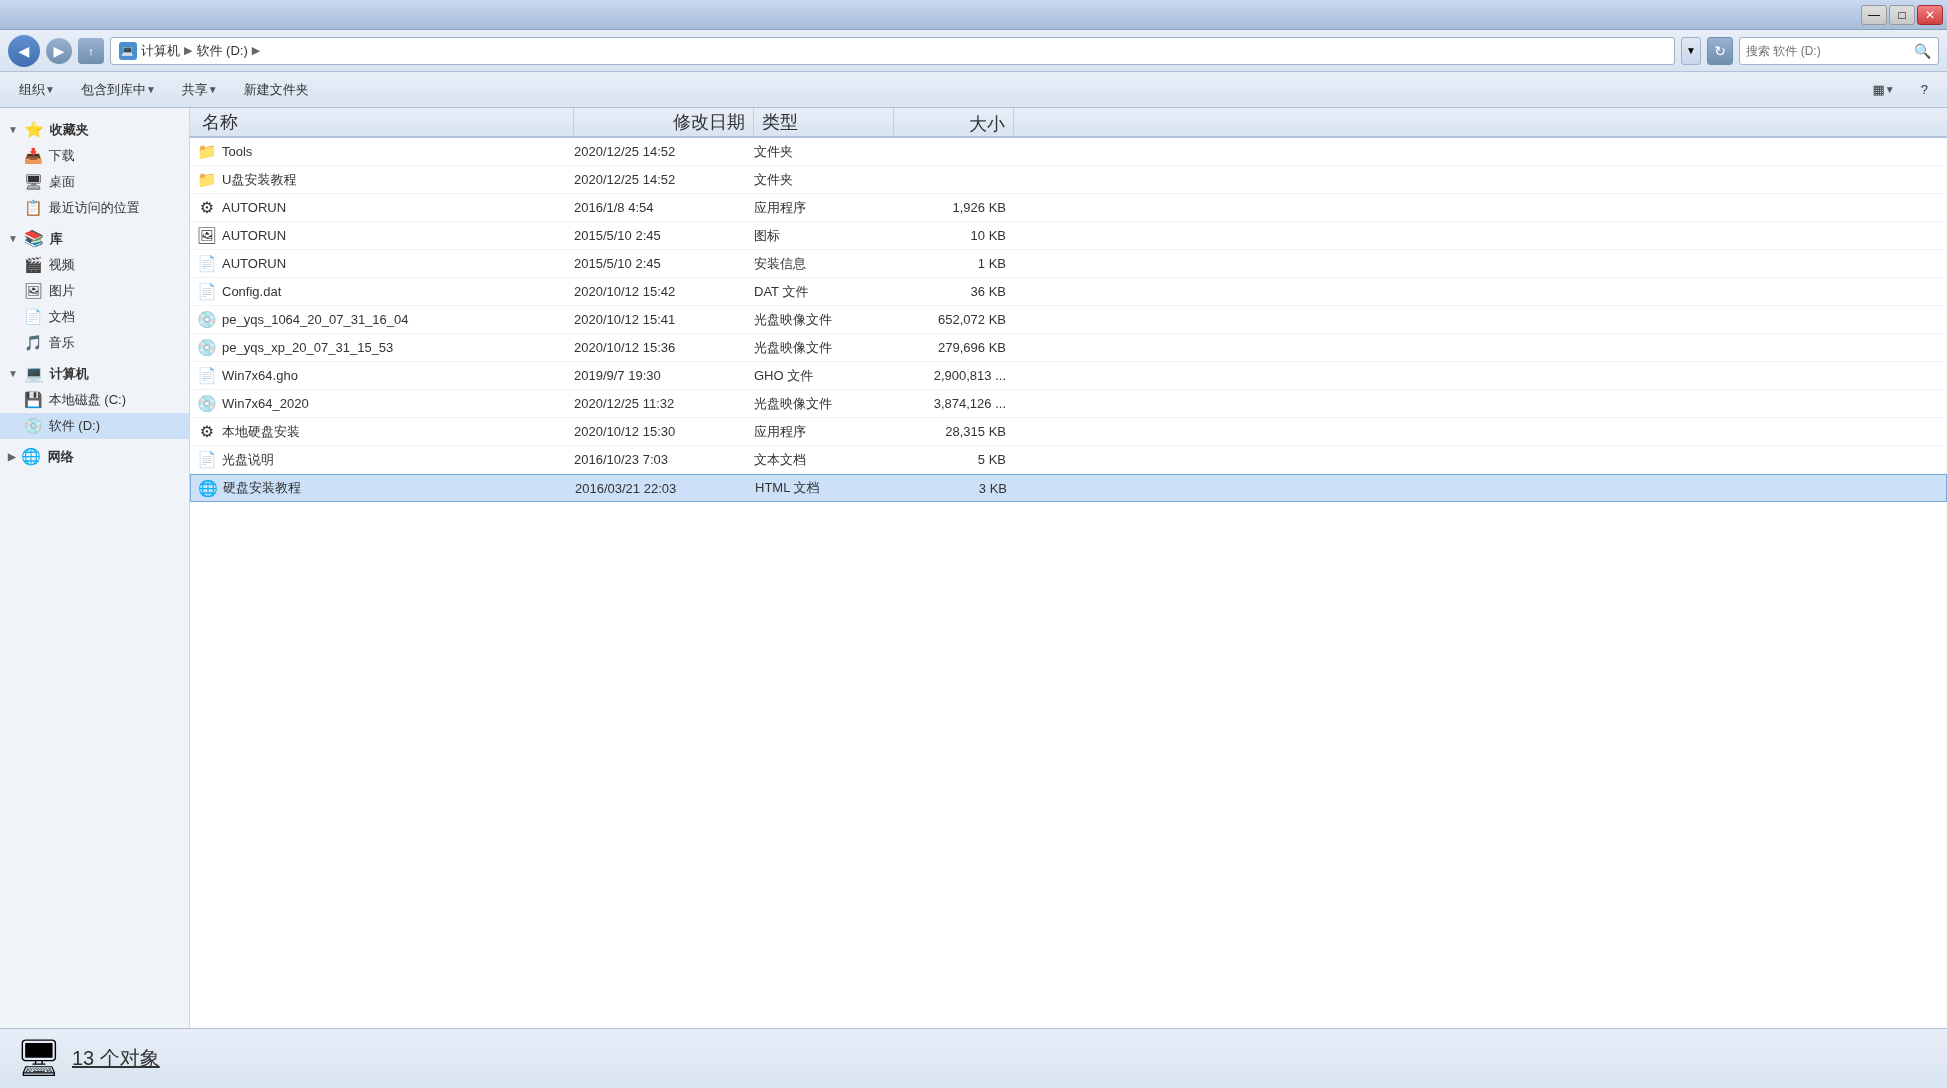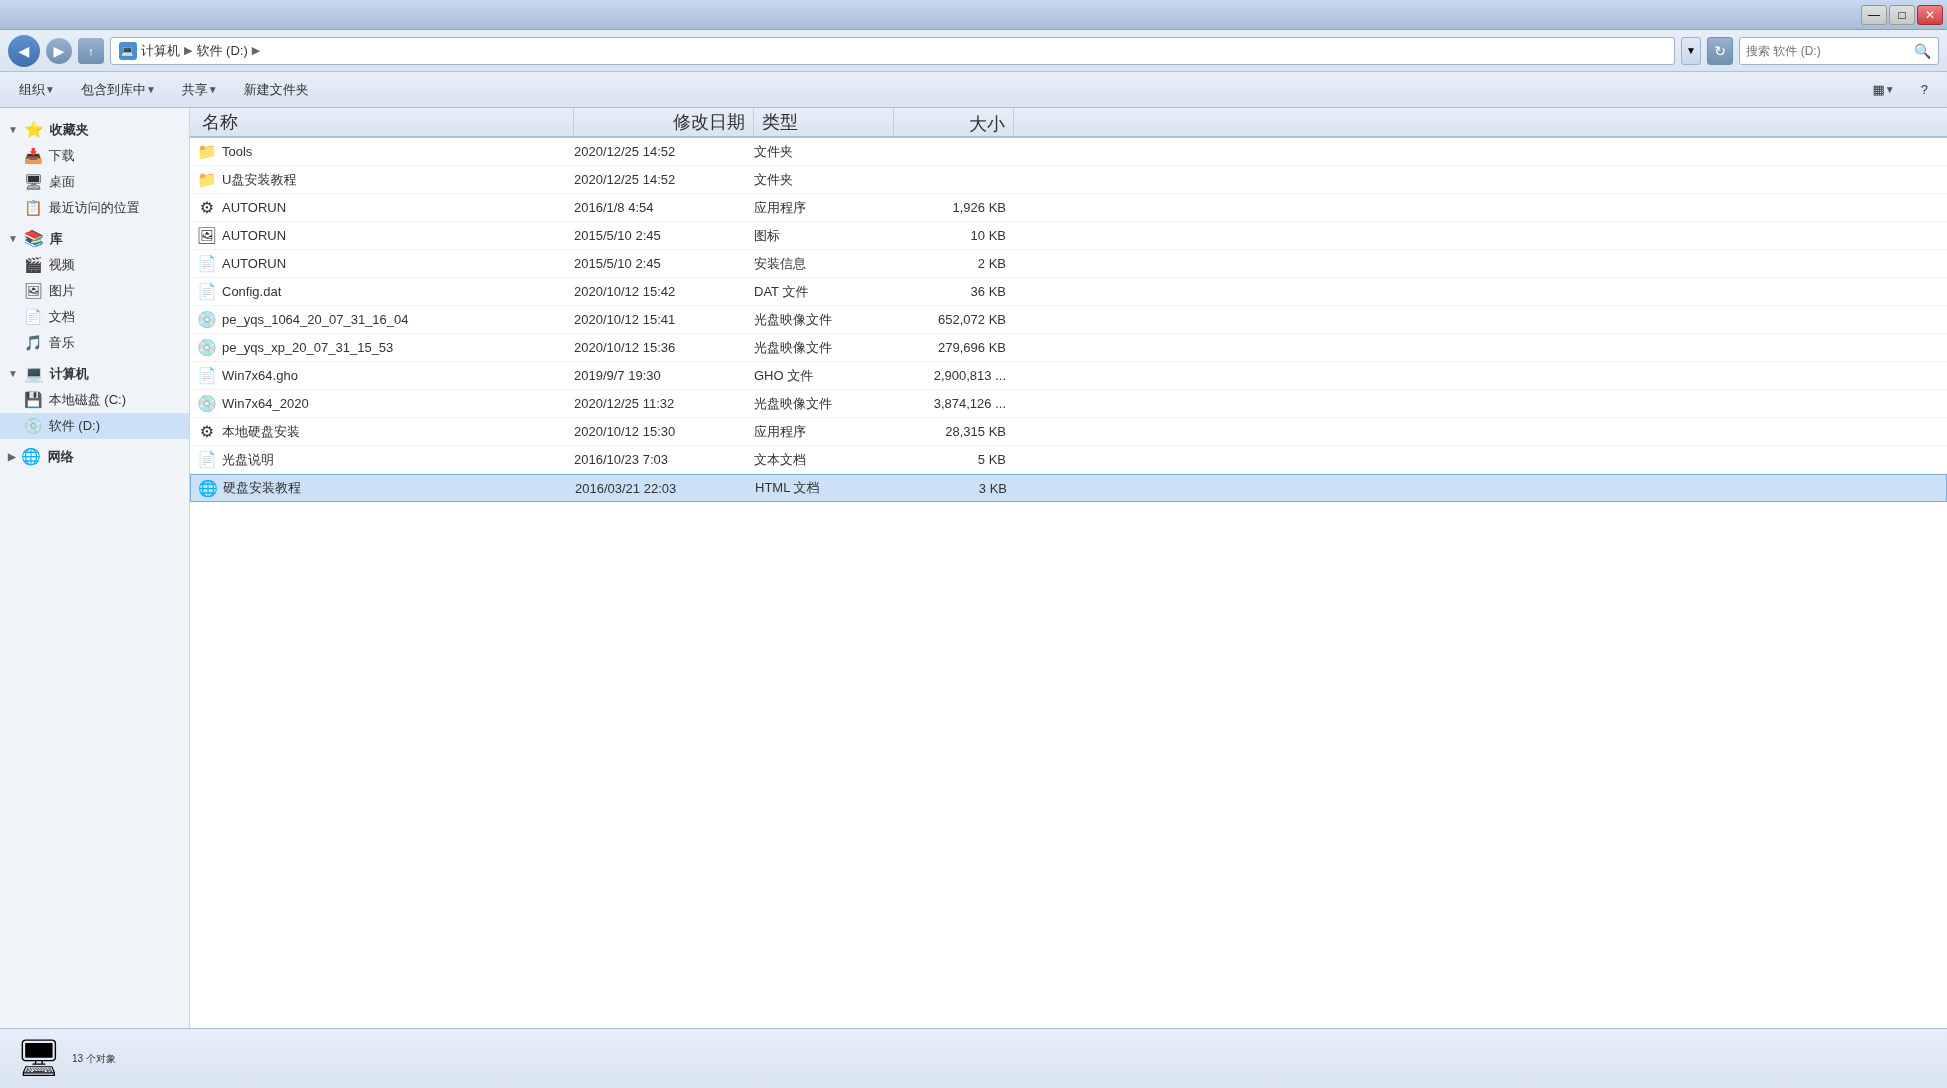--- a/index.html
+++ b/index.html
@@ -294,22 +294,23 @@
       display: flex;
       align-items: center;
       padding: 0 16px;
       gap: 12px;
     }
     .status-icon {
       width: 44px;
       height: 44px;
     }
     .status-text {
-      font-size: 10px;
-      color: #333;
+      font-size: 20px;
+      color: #333;
+      text-decoration: underline;
     }
   </style>
 </head>
 <body>
 
 <div class="title-bar">
   <div class="title-bar-buttons">
     <button class="tb-btn tb-minimize">—</button>
     <button class="tb-btn tb-maximize">□</button>
     <button class="tb-btn tb-close">✕</button>
@@ -501,21 +502,21 @@
     <div class="file-cell type">图标</div>
     <div class="file-cell size">10 KB</div>
   </div>
         <div class="file-row">
     <div class="file-cell name">
       <div class="file-icon" style="font-size:16px;">📄</div>
       <span>AUTORUN</span>
     </div>
     <div class="file-cell date">2015/5/10 2:45</div>
     <div class="file-cell type">安装信息</div>
-    <div class="file-cell size">2 KB</div>
+    <div class="file-cell size">1 KB</div>
   </div>
         <div class="file-row">
     <div class="file-cell name">
       <div class="file-icon" style="font-size:16px;">📄</div>
       <span>Config.dat</span>
     </div>
     <div class="file-cell date">2020/10/12 15:42</div>
     <div class="file-cell type">DAT 文件</div>
     <div class="file-cell size">36 KB</div>
   </div>

